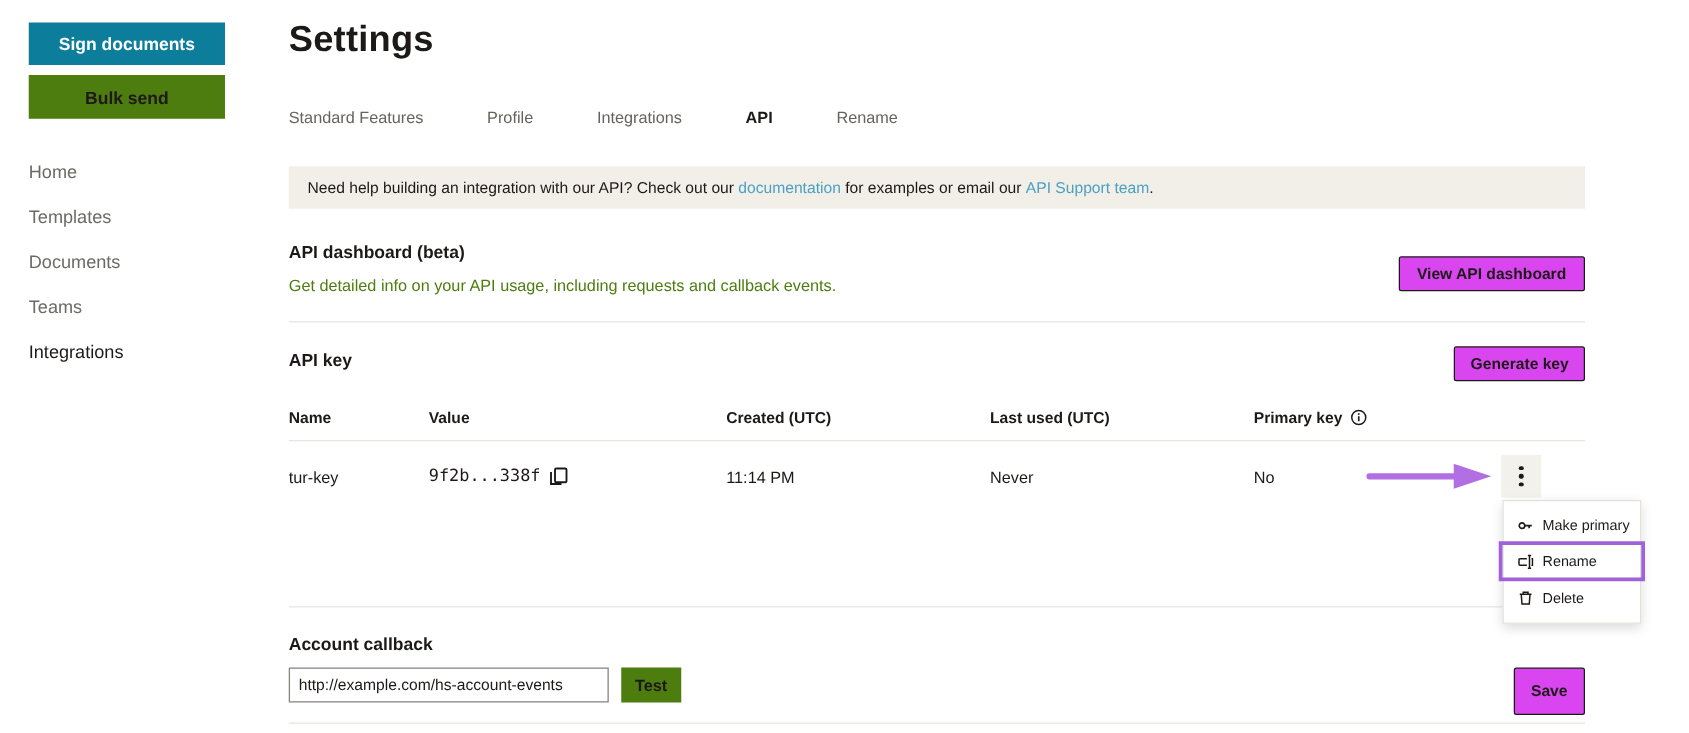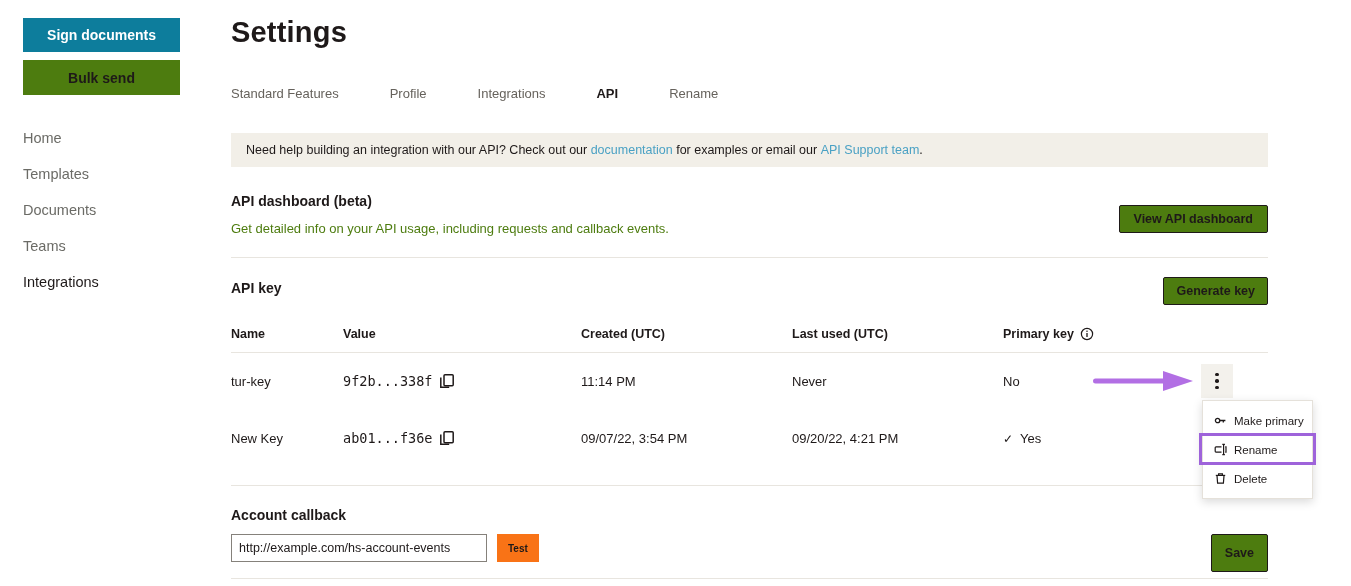--- a/index.html
+++ b/index.html
@@ -28,21 +28,21 @@
   .tab.active { color:#1e1919; font-weight:700; }
 
   .banner { position:absolute; top:133px; left:0; right:0; height:34px; background:#f2efe8;
     display:flex; align-items:center; padding-left:15px; font-size:12.5px; }
   .banner a { color:#4aa1c4; text-decoration:none; cursor:pointer; }
   .banner span, .banner a { white-space:pre;text-align:center; }
 
   .sec-heading { font-size:14px; font-weight:700; position:absolute; left:0; }
   .dash-heading { top:193px; }
   .dash-desc { position:absolute; top:221px; left:0; font-size:13px; color:#4d7c0f; }
-  .btn-outline { background:#4d7c0f; border:1px solid #1e1919; border-radius:2px;
+  .btn-outline { background:#d946ef; border:1px solid #1e1919; border-radius:2px;
     font-size:12.5px; font-weight:700; color:#1e1919; display:inline-flex;
     align-items:center; justify-content:center; cursor:pointer;
     font-family:"Liberation Sans", sans-serif; }
   .dash-btn { position:absolute; top:205px; right:0; height:28px; padding:0 14px; }
   .divider { position:absolute; left:0; right:0; height:1px; background:#e8e5df; }
   .d1 { top:257px; } .d2 { top:485px; } .d3 { top:578px; }
 
   .apikey-heading { top:280px; }
   .generate-btn { position:absolute; top:277px; right:0; height:28px; padding:0 12px; }
 
@@ -75,21 +75,21 @@
   .menu-item svg { flex:0 0 auto; }
   .rename-box { position:absolute; left:968px; top:433px; width:117px; height:32px;
     border:3px solid #9e63da; z-index:6; pointer-events:none; }
 
   
   .cb-heading { top:507px; }
   .cb-input { position:absolute; top:534px; left:0; width:256px; height:28px;
     border:1px solid #85817b; font-size:12.5px; padding:0 7px; color:#1e1919;
     font-family:"Liberation Sans", sans-serif; background:#fff; }
   .test-btn { position:absolute; top:534px; left:266px; height:28px; padding:0 11px;
-    background:#f97316; border:none; font-weight:700; font-size:10px; cursor:pointer;
+    background:#4d7c0f; border:none; font-weight:700; font-size:13px; cursor:pointer;
     font-family:"Liberation Sans", sans-serif; color:#1e1919; }
   .save-btn { position:absolute; top:534px; right:0; height:38px; padding:0 13px; }
 </style>
 </head>
 <body>
 
 <div class="sidebar">
   <button class="btn-sign">Sign documents</button>
   <button class="btn-bulk">Bulk send</button>
   <div class="nav">
@@ -164,38 +164,20 @@
       <div class="cell">No</div>
       <div class="cell">
         <button class="kebab">
           <span class="dot"></span>
           <span class="dot"></span>
           <span class="dot"></span>
         </button>
       </div>
     </div>
 
-    <div class="trow tbody-row2">
-      <div class="cell">New Key</div>
-      <div class="cell val">
-        <span>ab01...f36e</span>
-        <button class="copy-btn">
-          <svg width="16" height="16" viewBox="0 0 16 16" fill="none">
-            <rect x="5" y="1.8" width="9.2" height="11" rx="1" stroke="#1e1919" stroke-width="1.5"></rect>
-            <path d="M1.8 4.6 v9.6 h8.4" stroke="#1e1919" stroke-width="1.5"></path>
-          </svg>
-        </button>
-      </div>
-      <div class="cell">09/07/22, 3:54 PM</div>
-      <div class="cell">09/20/22, 4:21 PM</div>
-      <div class="cell">
-        <span class="check">✓</span><span>Yes</span>
-      </div>
-      <div class="cell"></div>
-    </div>
   </div>
 
   <div class="arrow-anno">
     <svg width="102" height="24" viewBox="0 0 102 24">
       <rect x="0" y="9.5" width="74" height="5" rx="2.5" fill="#b26fe4"></rect>
       <polygon points="70,2 100,12 70,22" fill="#b26fe4"></polygon>
     </svg>
   </div>
 
   <div class="menu">

